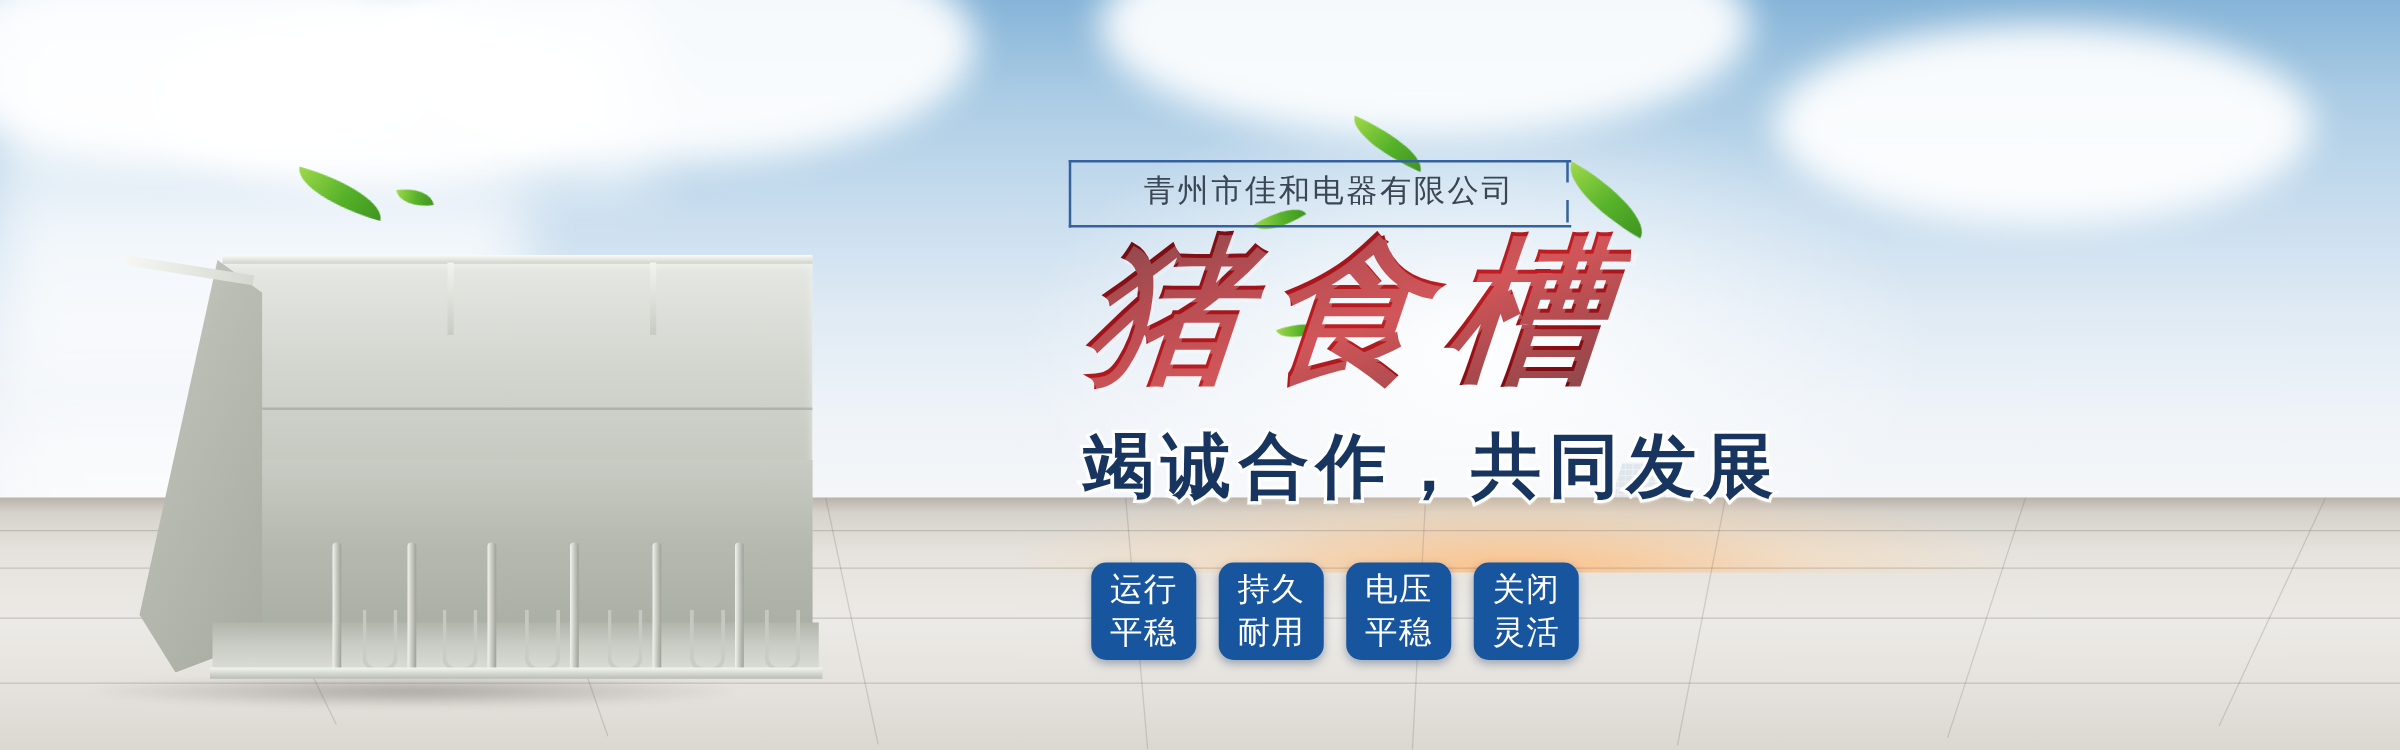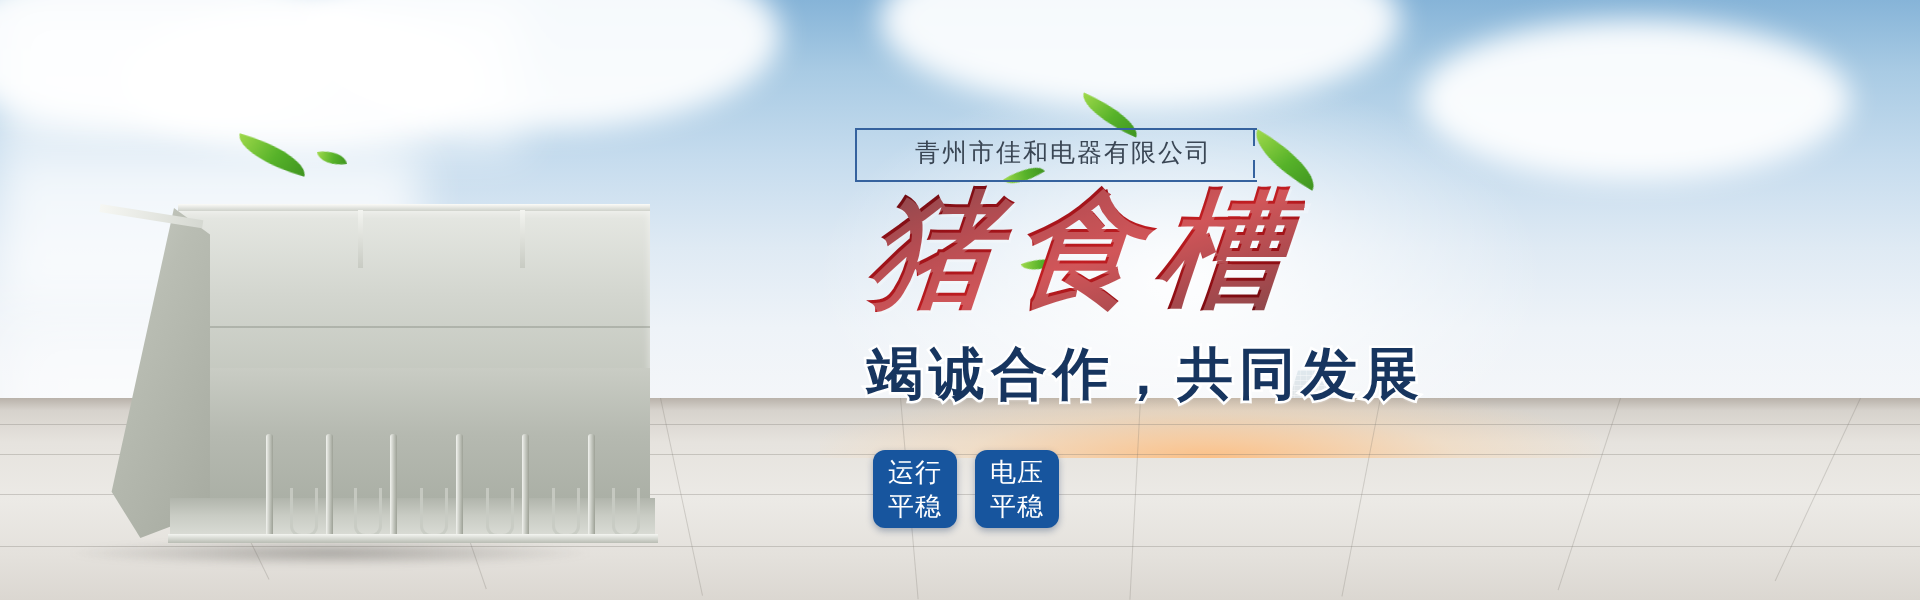--- a/index.html
+++ b/index.html
@@ -275,19 +275,27 @@
     <div class="title">猪食槽</div>
 
     <div class="subtitle">竭诚合作，共同发展</div>
 
     <div class="badges">
       <div class="badge">
         <span>运行</span>
         <span>平稳</span>
       </div>
       <div class="badge">
+        <span>持久</span>
+        <span>耐用</span>
+      </div>
+      <div class="badge">
         <span>电压</span>
         <span>平稳</span>
       </div>
+      <div class="badge">
+        <span>关闭</span>
+        <span>灵活</span>
+      </div>
     </div>
 
   </div>
 </div>
 
 </body></html>

